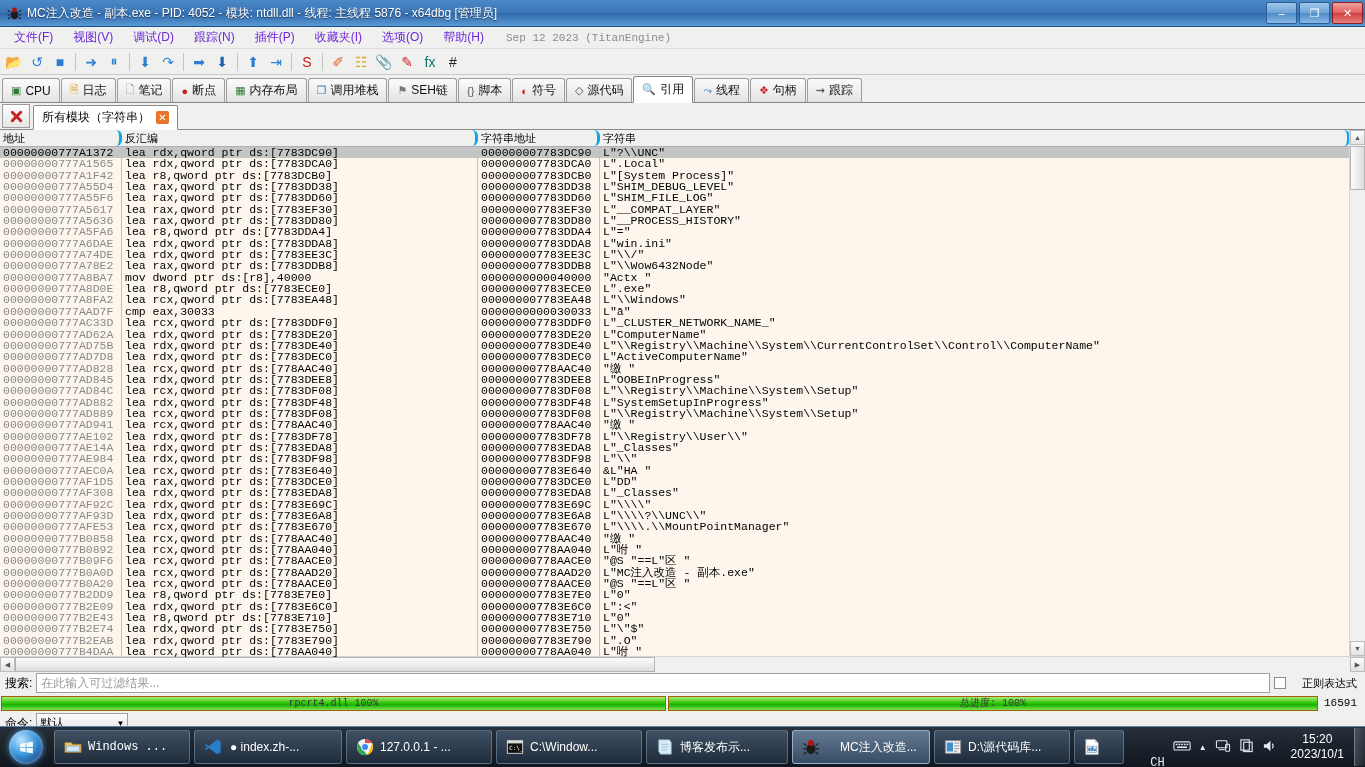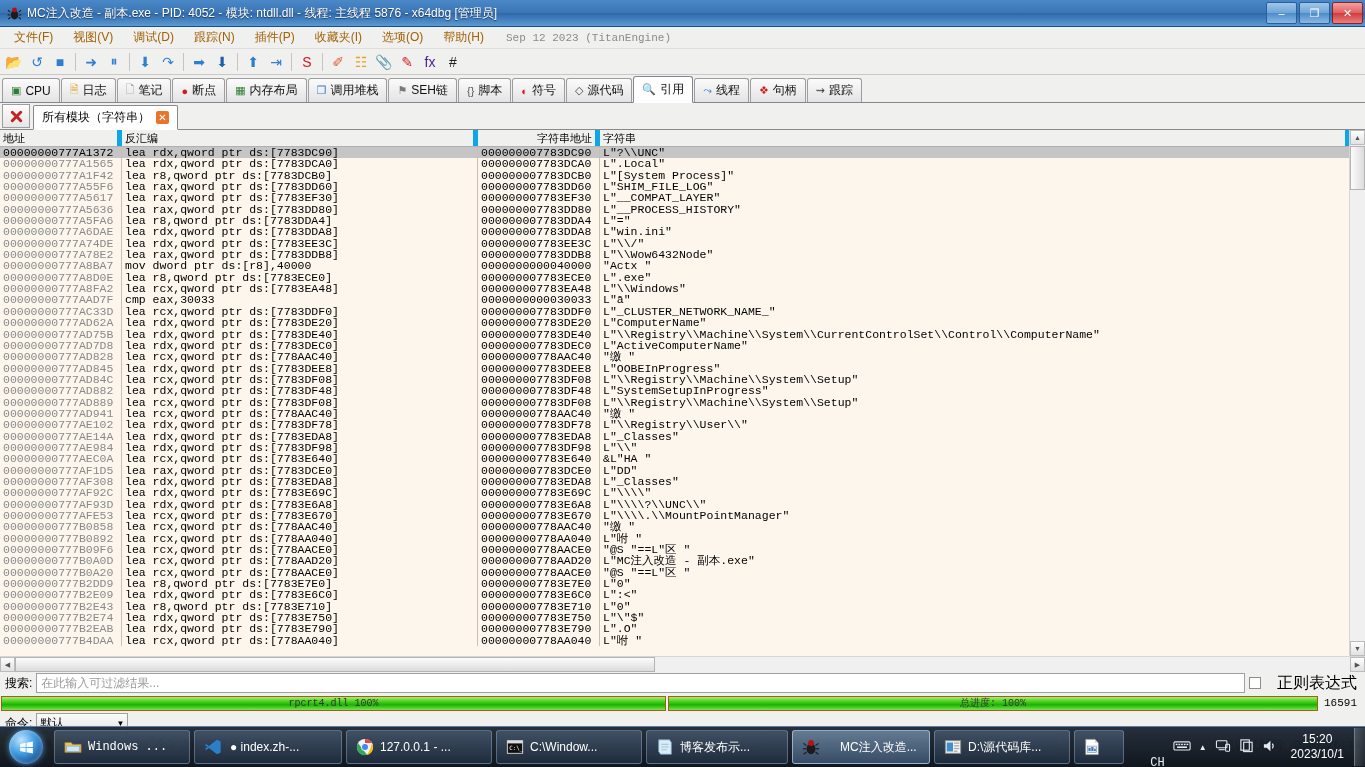--- a/index.html
+++ b/index.html
@@ -38,21 +38,21 @@
   }
   .win-btn.close { background: linear-gradient(to bottom, #f2a0a0 0%, #e06060 50%, #cf3c3c 51%, #ea8080 100%); border-color:#8e2020; }
 
   
   .menubar {
     height: 21px; background: #f0f0ef;
     display: flex; align-items: center;
     border-bottom: 1px solid #dedede;
     padding-left: 4px;
   }
-  .menuitem { padding: 10px 10px; font-size: 12px; color: #a16207; white-space: nowrap; }
+  .menuitem { padding: 10px 10px; font-size: 12px; color: #6d28d9; white-space: nowrap; }
   .menu-build { color: #8a8a8a; font-family: "Liberation Mono", monospace; font-size: 11px; margin-left: 12px; }
 
   
   .toolbar {
     height: 25px; background: #f0f0ef;
     display: flex; align-items: center; gap: 1px;
     border-bottom: 1px solid #c8c8c8;
     padding-left: 3px;
   }
   .tbtn { width: 22px; height: 21px; display:flex; align-items:center; justify-content:center; }
@@ -105,23 +105,24 @@
     font-size: 10px; line-height:1; border-radius:2px;
   }
 
   
   .tablewrap { position: relative; background: #fdf6ec; }
   .theadrow {
     display: flex; height: 16px; background: #f0f0ef;
     border-bottom: 1px solid #b0b0b0; font-size: 11px;
   }
   .th {
-    padding: 1px 3px; border-right: 5px solid #0ea5e9;
+    padding: 1px 3px; border-right: 3px solid #0ea5e9;
     box-sizing: border-box; overflow: hidden; white-space: nowrap;
     color: #000;
+    border-radius: 6px;
   }
   .tbody { font-family: "Liberation Mono", monospace; font-size: 11.5px; }
   .trow { display: flex; height: 11.35px; line-height: 11.35px; white-space: nowrap; }
   .trow.sel { background: #c5c5c5; }
   .trow.sel .td { color:#000; }
   .td { padding-left: 3px; box-sizing: border-box; overflow: hidden; white-space: nowrap; }
   .c-addr { width: 122px; color: #8a8a8a; border-right: 1px solid #c9c0b1; }
   .trow.sel .c-addr { color: #000; }
   .c-dis  { width: 356px; color: #000; border-right: 1px solid #c9c0b1; }
   .c-saddr{ width: 122px; color: #000; border-right: 1px solid #c9c0b1; }
@@ -159,21 +160,21 @@
   }
 
   
   .searchrow { height: 22px; background:#f0f0ef; display:flex; align-items:center; padding: 0 2px; gap:4px; }
   .searchlabel { font-size: 12px; white-space: nowrap; padding-left: 3px; }
   .searchinput {
     flex: 1; height: 18px; background:#fff; border:1px solid #a0a0a0;
     display:flex; align-items:center; padding: 0 4px;
     font-size: 12px; color:#9a9a9a;
   }
-  .regexbox { display:flex; align-items:center; gap:16px; padding-right: 6px; font-size: 16px; }
+  .regexbox { display:flex; align-items:center; gap:16px; padding-right: 6px; font-size: 11px; }
   .cbox { width: 12px; height: 12px; border:1px solid #8d8d8d; background:#fff; box-sizing:border-box; }
 
   
   .progrow { height: 18px; background:#f0f0ef; display:flex; align-items:center; gap:2px; padding: 0 1px; }
   .pbar {
     height: 15px; position: relative; border:1px solid #a16207; box-sizing:border-box;
     background:#e9e9e9; overflow:hidden;
   }
   .pfill {
     position:absolute; left:0; top:0; bottom:0;
@@ -298,21 +299,21 @@
       <div class="tsep"></div>
       <div class="tbtn" style="color: rgb(47, 127, 209); font-size: 14px;">⬆</div>
       <div class="tbtn" style="color: rgb(47, 127, 209); font-size: 14px;">⇥</div>
       <div class="tsep"></div>
       <div class="tbtn" style="color: rgb(208, 24, 24); font-size: 14px;">S</div>
       <div class="tsep"></div>
       <div class="tbtn" style="color: rgb(224, 90, 43); font-size: 14px;">✐</div>
       <div class="tbtn" style="color: rgb(224, 168, 43); font-size: 14px;">☷</div>
       <div class="tbtn" style="color: rgb(47, 127, 209); font-size: 14px;">📎</div>
       <div class="tbtn" style="color: rgb(208, 24, 24); font-size: 14px;">✎</div>
-      <div class="tbtn" style="color: #4c1d95; font-size: 14px;">fx</div>
+      <div class="tbtn" style="color: #0f766e; font-size: 14px;">fx</div>
       <div class="tbtn" style="color: rgb(34, 34, 34); font-size: 14px;">#</div>
     </div>
 
   <div class="tabstrip" id="tabstrip">
       <div class="tab">
         <span style="color: rgb(46, 125, 50); font-size: 11px;">▣</span>
         <span>CPU</span>
       </div>
       <div class="tab">
         <span style="color: rgb(216, 160, 24); font-size: 11px;">🗎</span>
@@ -380,41 +381,47 @@
     <div class="subtab">
       <span>所有模块（字符串）</span>
       <span class="subtab-x">✕</span>
     </div>
   </div>
 
   <div class="tablewrap" style="height:526px;">
     <div class="theadrow" id="thead" style="width:1350px;">
         <div class="th" style="width: 122px;">地址</div>
         <div class="th" style="width: 356px;">反汇编</div>
-        <div class="th" style="width: 122px; text-align: right;">字符串地址</div>
+        <div class="th" style="width: 122px;">字符串地址</div>
         <div class="th" style="width: 750px;">字符串</div>
       </div>
     <div class="tbody" id="tbody" style="width:1350px;height:510px;overflow:hidden;">
         <div class="trow sel">
           <div class="td c-addr">00000000777A1372</div>
           <div class="td c-dis">lea rdx,qword ptr ds:[7783DC90]</div>
           <div class="td c-saddr">000000007783DC90</div>
           <div class="td c-str">L"?\\UNC"</div>
         </div>
         <div class="trow">
           <div class="td c-addr">00000000777A1565</div>
           <div class="td c-dis">lea rdx,qword ptr ds:[7783DCA0]</div>
           <div class="td c-saddr">000000007783DCA0</div>
           <div class="td c-str">L".Local"</div>
         </div>
         <div class="trow">
           <div class="td c-addr">00000000777A1F42</div>
           <div class="td c-dis">lea r8,qword ptr ds:[7783DCB0]</div>
           <div class="td c-saddr">000000007783DCB0</div>
           <div class="td c-str">L"[System Process]"</div>
+        </div>
+        <div class="trow">
+          <div class="td c-addr">00000000777A55D4</div>
+          <div class="td c-dis">lea rax,qword ptr ds:[7783DD38]</div>
+          <div class="td c-saddr">000000007783DD38</div>
+          <div class="td c-str">L"SHIM_DEBUG_LEVEL"</div>
         </div>
         <div class="trow">
           <div class="td c-addr">00000000777A55F6</div>
           <div class="td c-dis">lea rax,qword ptr ds:[7783DD60]</div>
           <div class="td c-saddr">000000007783DD60</div>
           <div class="td c-str">L"SHIM_FILE_LOG"</div>
         </div>
         <div class="trow">
           <div class="td c-addr">00000000777A5617</div>
           <div class="td c-dis">lea rax,qword ptr ds:[7783EF30]</div>

